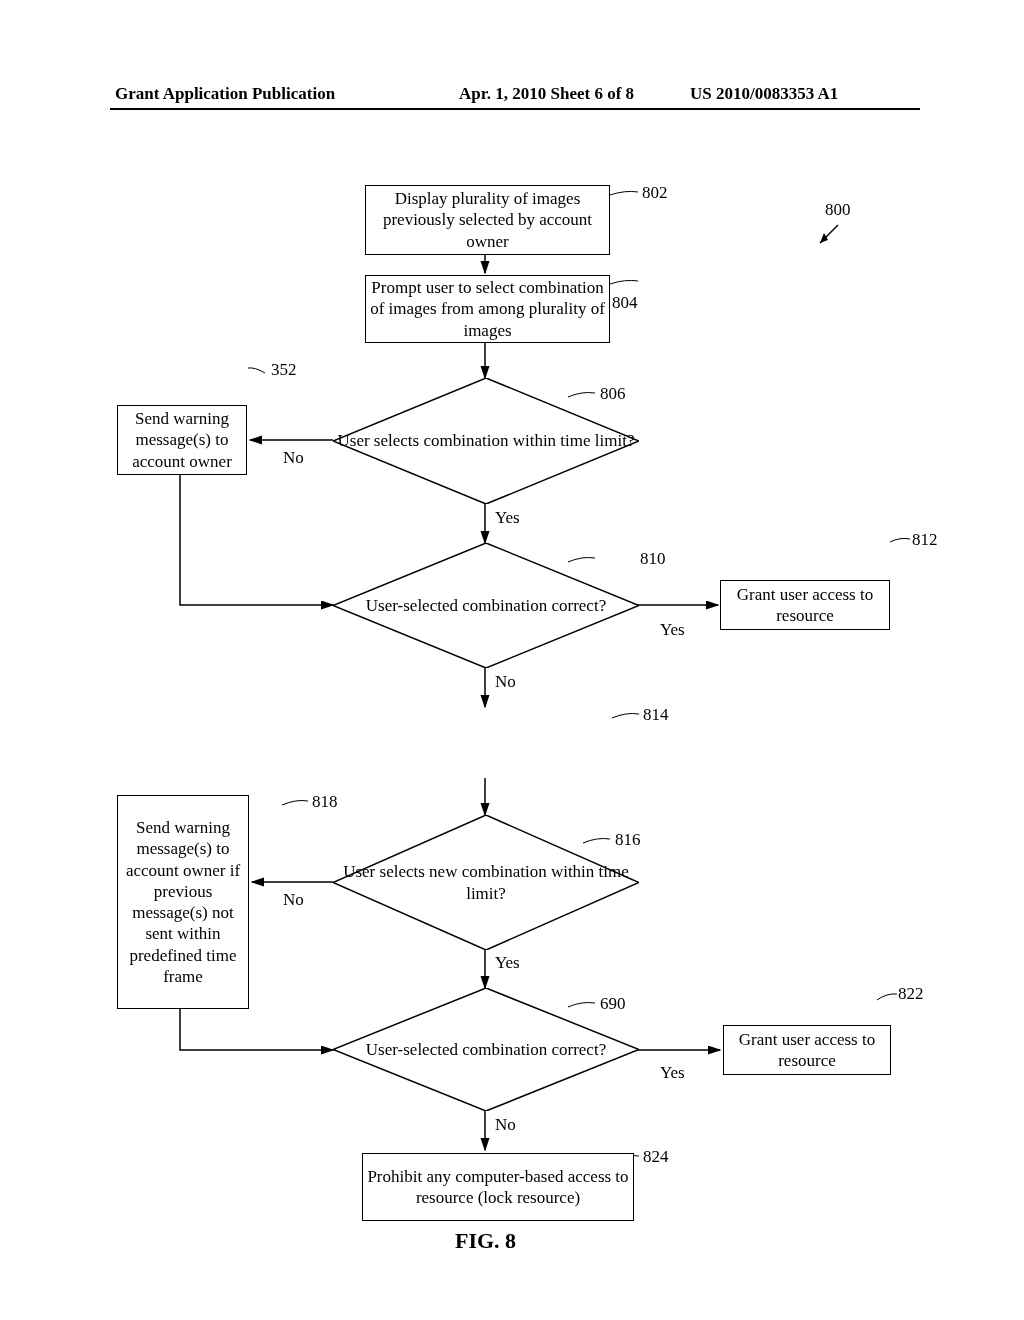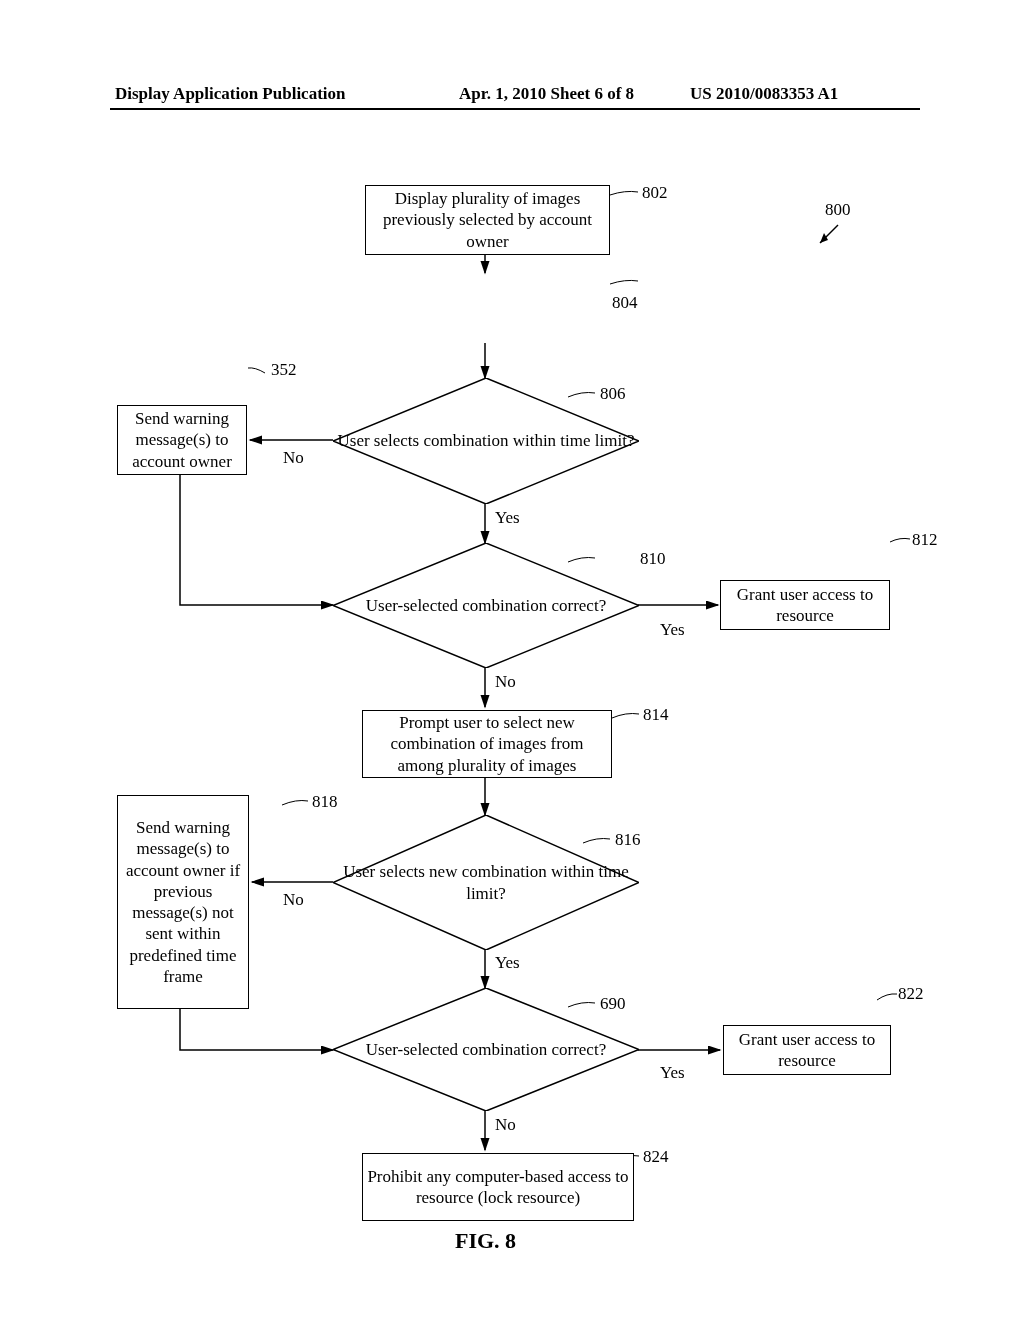--- a/index.html
+++ b/index.html
@@ -99,21 +99,21 @@
     top: 0;
     width: 1024px;
     height: 1320px;
     overflow: visible;
   }
 </style>
 </head>
 <body>
 
 <div class="header">
-  <span class="left">Display Application Publication</span>
+  <span class="left">Grant Application Publication</span>
   <span class="center">Apr. 1, 2010  Sheet 6 of 8</span>
   <span class="right">US 2010/0083353 A1</span>
 </div>
 <div class="header-line"></div>
 
 <div class="diagram">
 
 <svg class="connector">
   <defs>
     <marker id="arrow" markerWidth="10" markerHeight="10" refX="8" refY="3" orient="auto" markerUnits="strokeWidth">
@@ -158,23 +158,23 @@
   <path d="M583,843 Q597,837 610,839" fill="none" stroke="#000" stroke-width="1"></path>
   <path d="M568,1007 Q582,1001 595,1003" fill="none" stroke="#000" stroke-width="1"></path>
   <path d="M877,1000 Q887,993 897,994" fill="none" stroke="#000" stroke-width="1"></path>
   <path d="M612,1160 Q626,1154 639,1156" fill="none" stroke="#000" stroke-width="1"></path>
 
   <path d="M838,225 L820,243" fill="none" stroke="#000" stroke-width="1.5"></path>
   <path d="M820,243 L828,240 L824,233 z" fill="#000"></path>
 </svg>
 
 <div class="box" style="left:365px; top:185px; width:245px; height:70px;">Display plurality of images previously selected by account owner</div>
+<div class="box" style="left:365px; top:275px; width:245px; height:68px;">Prompt user to select combination of images from among plurality of images</div>
 <div class="box" style="left:117px; top:405px; width:130px; height:70px;">Send warning message(s) to account owner</div>
 <div class="box" style="left:720px; top:580px; width:170px; height:50px;">Grant user access to resource</div>
-<div class="box" style="left:362px; top:710px; width:250px; height:68px;">Prompt user to select new combination of images from among plurality of images</div>
 <div class="box" style="left:117px; top:795px; width:132px; height:214px;">Send warning message(s) to account owner if previous message(s) not sent within predefined time frame</div>
 <div class="box" style="left:723px; top:1025px; width:168px; height:50px;">Grant user access to resource</div>
 <div class="box" style="left:362px; top:1153px; width:272px; height:68px;">Prohibit any computer-based access to resource (lock resource)</div>
 
 <div class="diamond-wrap" style="left:333px; top:378px; width:306px; height:126px;">
   <svg class="diamond-shape" viewBox="0 0 306 126" preserveAspectRatio="none">
         <polygon points="153,0 306,63 153,126 0,63" fill="#fff" stroke="#000" stroke-width="1.5"></polygon>
       </svg>
   <div class="diamond-text">User selects combination within time limit?</div>
 </div>

